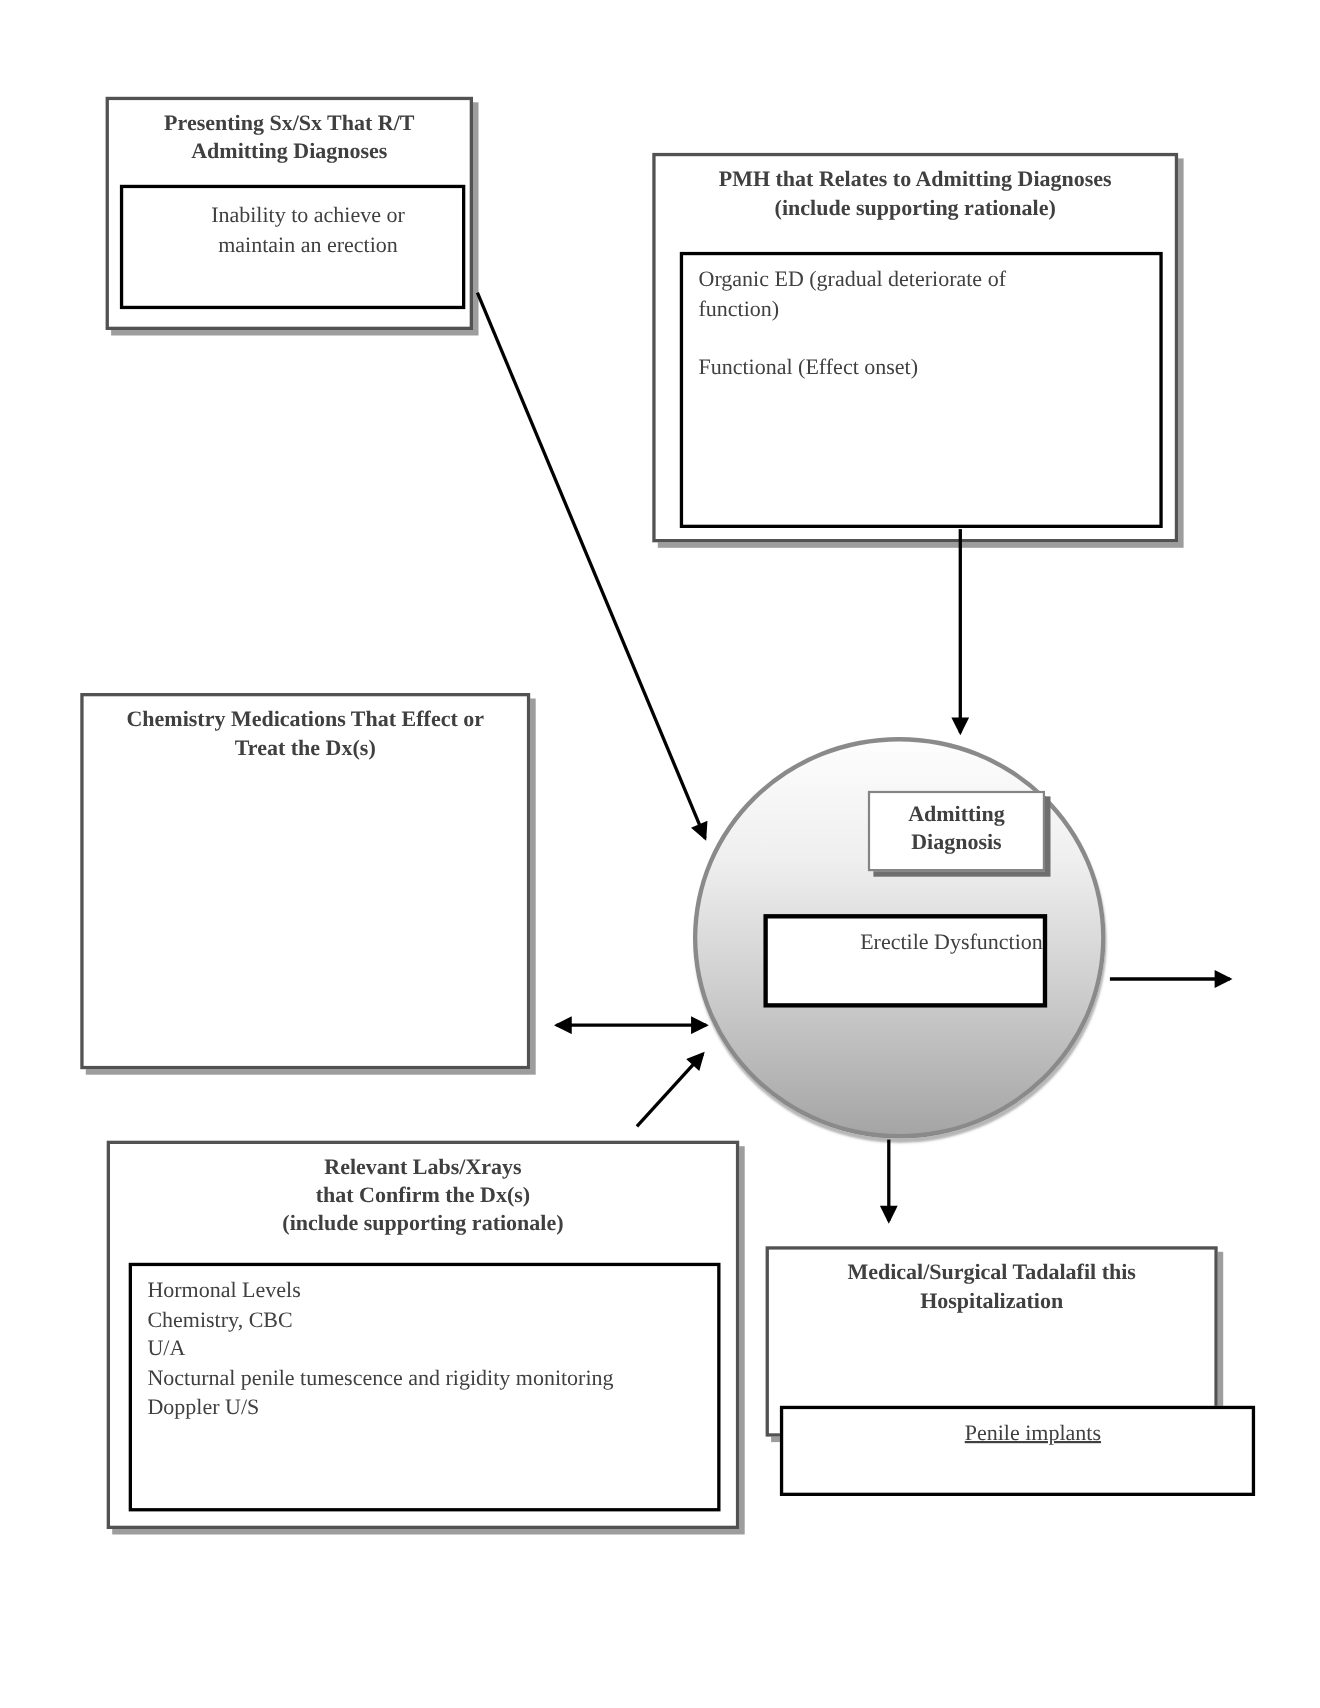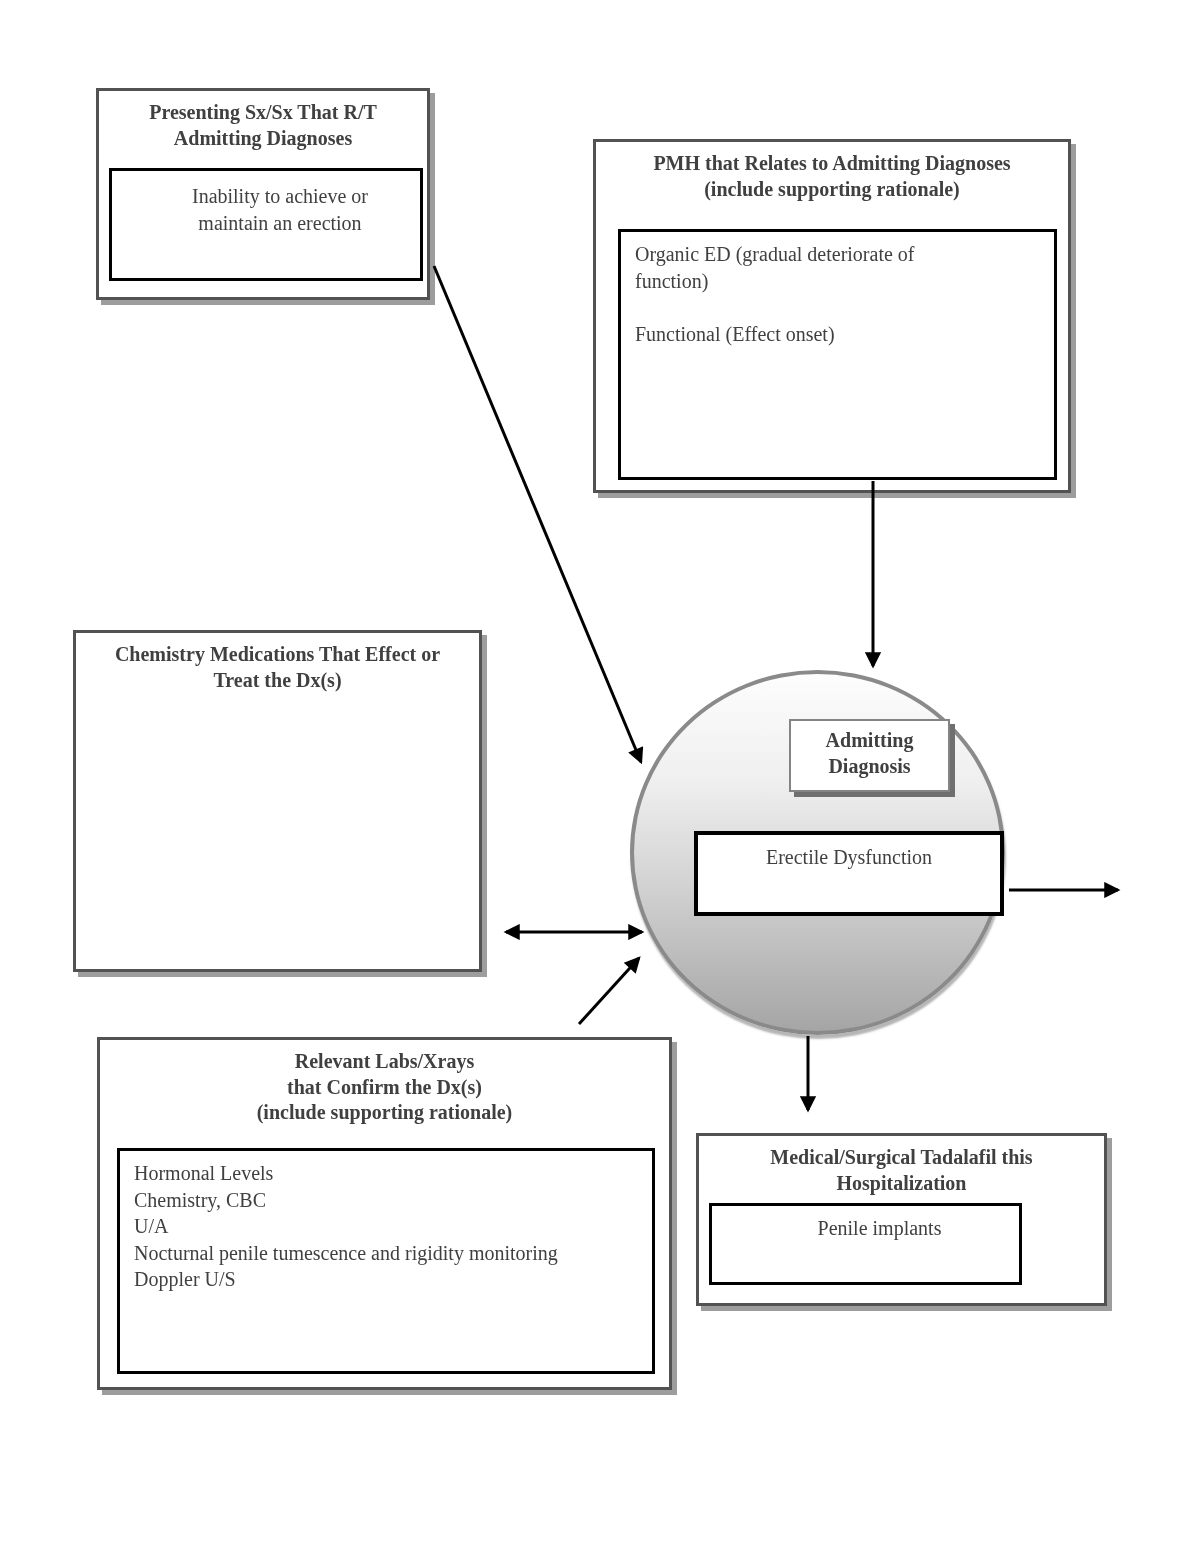--- a/index.html
+++ b/index.html
@@ -70,26 +70,26 @@
     line-height: 1.3;
     text-align: center;
     white-space: pre-line;
     padding-top: 6px;
     z-index: 3;
     margin-left: 46px;
   }
   .ed-box {
     position: absolute;
     left: 694px; top: 831px;
-    width: 310px; height: 85px;
+    width: 258px; height: 85px;
     background: #ffffff;
     border: 4px solid #000000;
     box-sizing: border-box;
     font-size: 20px;
-    text-align: center;
+    text-align: right;
     padding-top: 11px;
     z-index: 3;
   }
   .arrows {
     position: absolute;
     left: 0; top: 0;
     width: 1200px; height: 1553px;
     z-index: 5;
     pointer-events: none;
   }
@@ -129,21 +129,21 @@
   <div class="inner-box inner-left" style="left:117px; top:1148px; width:538px; height:226px;">Hormonal Levels
 Chemistry, CBC
 U/A
 Nocturnal penile tumescence and rigidity monitoring
 Doppler U/S</div>
 
   <div class="outer-box" style="left:696px; top:1133px; width:411px; height:173px;">
     <div class="box-title">Medical/Surgical Tadalafil this
 Hospitalization</div>
   </div>
-  <div class="inner-box inner-center" style="left:709px; top:1203px; width:313px; height:82px; padding-top:9px;">Penile implants</div>
+  <div class="inner-box inner-center" style="left:709px; top:1278px; width:432px; height:82px; padding-top:9px;text-decoration:underline;">Penile implants</div>
 
   <div class="admit-label">Admitting
 Diagnosis</div>
   <div class="ed-box">Erectile Dysfunction</div>
 
   <svg class="arrows" viewBox="0 0 1200 1553" xmlns="http://www.w3.org/2000/svg">
     <defs>
       <marker id="ah" viewBox="0 0 10 10" refX="8.5" refY="5" markerWidth="6.2" markerHeight="5.4" orient="auto-start-reverse">
         <path d="M0,0 L10,5 L0,10 Z" fill="#000000"></path>
       </marker>

